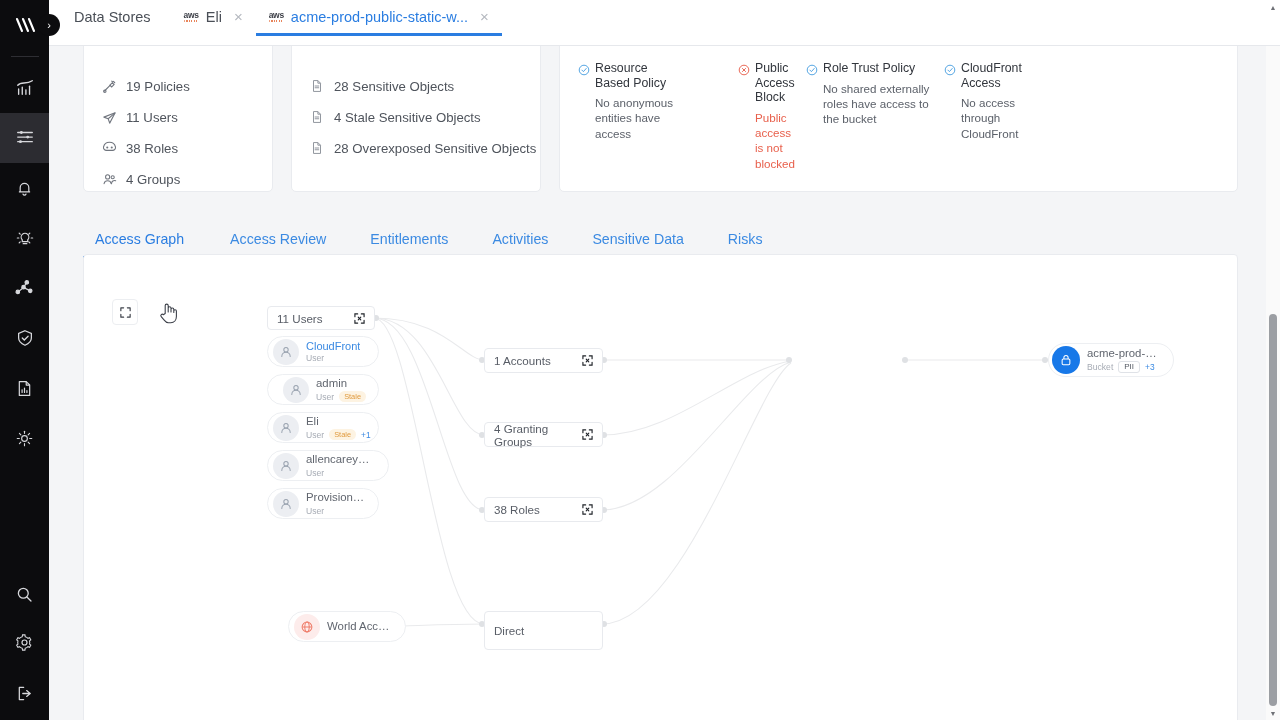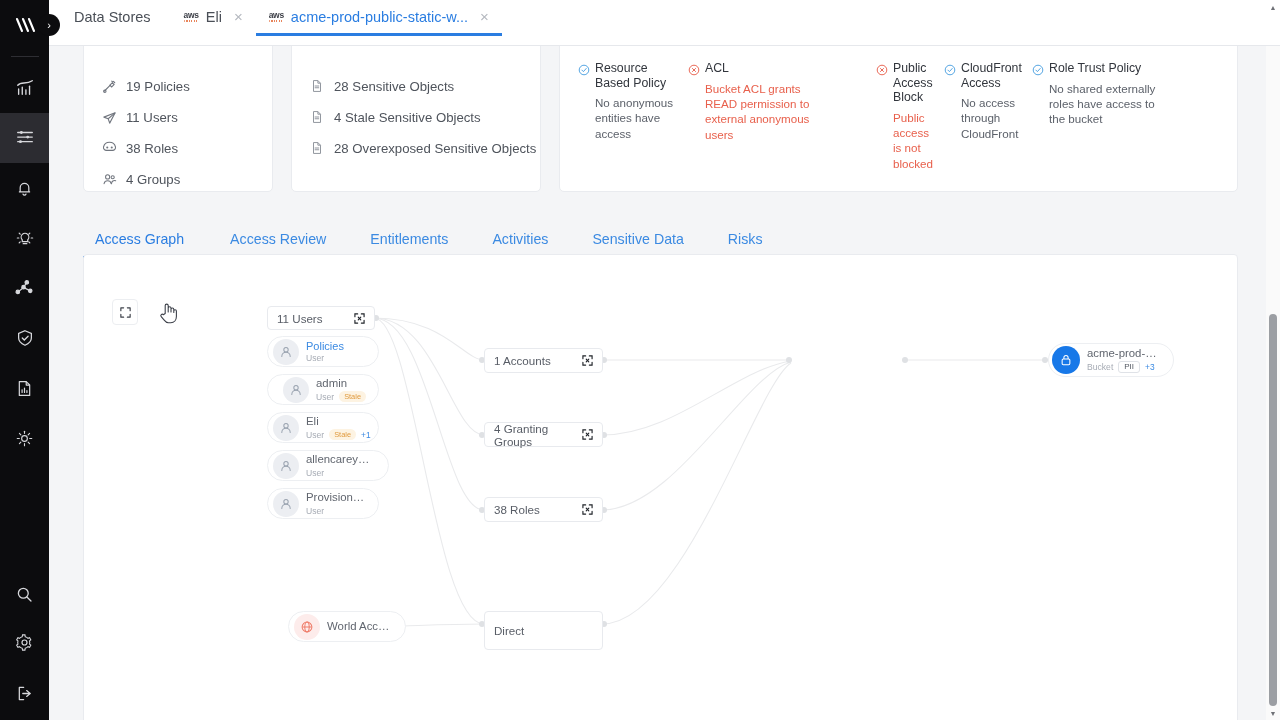--- a/index.html
+++ b/index.html
@@ -424,72 +424,60 @@
               <svg width="12" height="12" viewBox="0 0 14 14" fill="none" stroke="#4a9fe0" stroke-width="1.1">
                 <circle cx="7" cy="7" r="5.6"></circle>
                   <path d="M4.5 7.1 L6.3 8.9 L9.6 5.2" stroke-linecap="round" stroke-linejoin="round"></path>
               </svg>
             </span>
             <span class="ptitle">Resource Based Policy</span>
           </div>
           <div class="pdesc" style="padding-left:17px">No anonymous entities have access</div>
         </div>
 
-        <div class="pcol wide">
-          <div class="phead">
-            <span class="pbadge">
-              <svg width="12" height="12" viewBox="0 0 14 14" fill="none" stroke="#e8604c" stroke-width="1.1">
-                <circle cx="7" cy="7" r="5.6"></circle>
-                  <path d="M5.2 5.2 L8.8 8.8 M8.8 5.2 L5.2 8.8" stroke-linecap="round"></path>
-              </svg>
-            </span>
-            <span class="ptitle">ACL</span>
-          </div>
-          <div class="pdesc bad" style="padding-left:17px">Bucket ACL grants READ permission to external anonymous users</div>
-        </div>
 
         <div class="pcol" style="width:40px"></div>
 
         <div class="pcol" style="width:58px">
           <div class="phead">
             <span class="pbadge">
               <svg width="12" height="12" viewBox="0 0 14 14" fill="none" stroke="#e8604c" stroke-width="1.1">
                 <circle cx="7" cy="7" r="5.6"></circle>
                   <path d="M5.2 5.2 L8.8 8.8 M8.8 5.2 L5.2 8.8" stroke-linecap="round"></path>
               </svg>
             </span>
             <span class="ptitle">Public Access Block</span>
           </div>
           <div class="pdesc bad" style="padding-left:17px">Public access is not blocked</div>
         </div>
 
+        <div class="pcol wide">
+          <div class="phead">
+            <span class="pbadge">
+              <svg width="12" height="12" viewBox="0 0 14 14" fill="none" stroke="#4a9fe0" stroke-width="1.1">
+                <circle cx="7" cy="7" r="5.6"></circle>
+                  <path d="M4.5 7.1 L6.3 8.9 L9.6 5.2" stroke-linecap="round" stroke-linejoin="round"></path>
+              </svg>
+            </span>
+            <span class="ptitle">Role Trust Policy</span>
+          </div>
+          <div class="pdesc" style="padding-left:17px">No shared externally roles have access to the bucket</div>
+        </div>
+
         <div class="pcol" style="width:78px">
           <div class="phead">
             <span class="pbadge">
               <svg width="12" height="12" viewBox="0 0 14 14" fill="none" stroke="#4a9fe0" stroke-width="1.1">
                 <circle cx="7" cy="7" r="5.6"></circle>
                   <path d="M4.5 7.1 L6.3 8.9 L9.6 5.2" stroke-linecap="round" stroke-linejoin="round"></path>
               </svg>
             </span>
             <span class="ptitle">CloudFront Access</span>
           </div>
           <div class="pdesc" style="padding-left:17px">No access through CloudFront</div>
-        </div>
-
-        <div class="pcol wide">
-          <div class="phead">
-            <span class="pbadge">
-              <svg width="12" height="12" viewBox="0 0 14 14" fill="none" stroke="#4a9fe0" stroke-width="1.1">
-                <circle cx="7" cy="7" r="5.6"></circle>
-                  <path d="M4.5 7.1 L6.3 8.9 L9.6 5.2" stroke-linecap="round" stroke-linejoin="round"></path>
-              </svg>
-            </span>
-            <span class="ptitle">Role Trust Policy</span>
-          </div>
-          <div class="pdesc" style="padding-left:17px">No shared externally roles have access to the bucket</div>
         </div>
 
       </div>
     </div>
   </div>
 
   <div id="subtabs">
     <div class="stab active"><span>Access Graph</span></div>
     <div class="stab" style="margin-left:22px"><span>Access Review</span></div>
     <div class="stab" style="margin-left:20px"><span>Entitlements</span></div>
@@ -558,21 +546,21 @@
     </div>
 
     <div class="pill" style="left:183px; top:81px; width:112px; height:31px;">
       <span class="av">
         <svg width="14" height="14" viewBox="0 0 16 16" fill="none" stroke="#9aa3b0" stroke-width="1.15" stroke-linecap="round">
           <circle cx="8" cy="5.4" r="2.5"></circle>
             <path d="M3.2 13 a4.8 4.8 0 0 1 9.6 0"></path>
         </svg>
       </span>
       <span class="pillbody">
-        <span class="pname sel" style="display:block">Policies</span>
+        <span class="pname sel" style="display:block">CloudFront</span>
         <span class="psub">
           <span class="ptype">User</span>
         </span>
       </span>
     </div>
 
     <div class="pill" style="left:183px; top:119px; width:112px; height:31px;justify-content:flex-end;">
       <span class="av">
         <svg width="14" height="14" viewBox="0 0 16 16" fill="none" stroke="#9aa3b0" stroke-width="1.15" stroke-linecap="round">
           <circle cx="8" cy="5.4" r="2.5"></circle>

